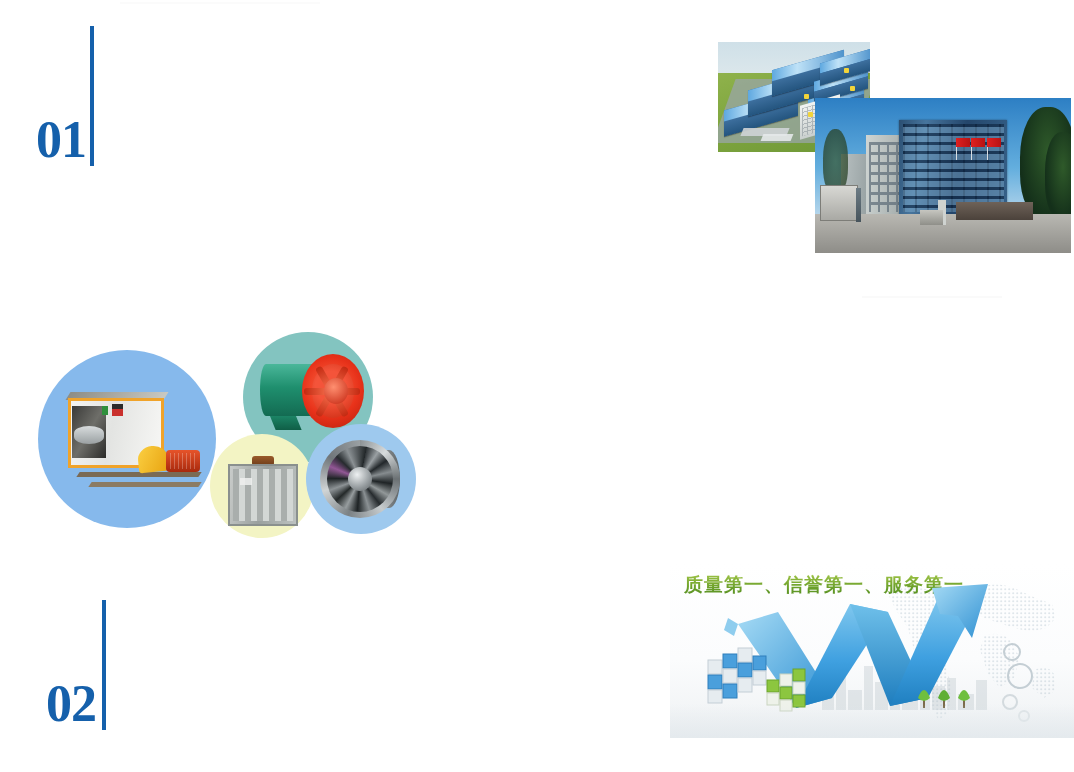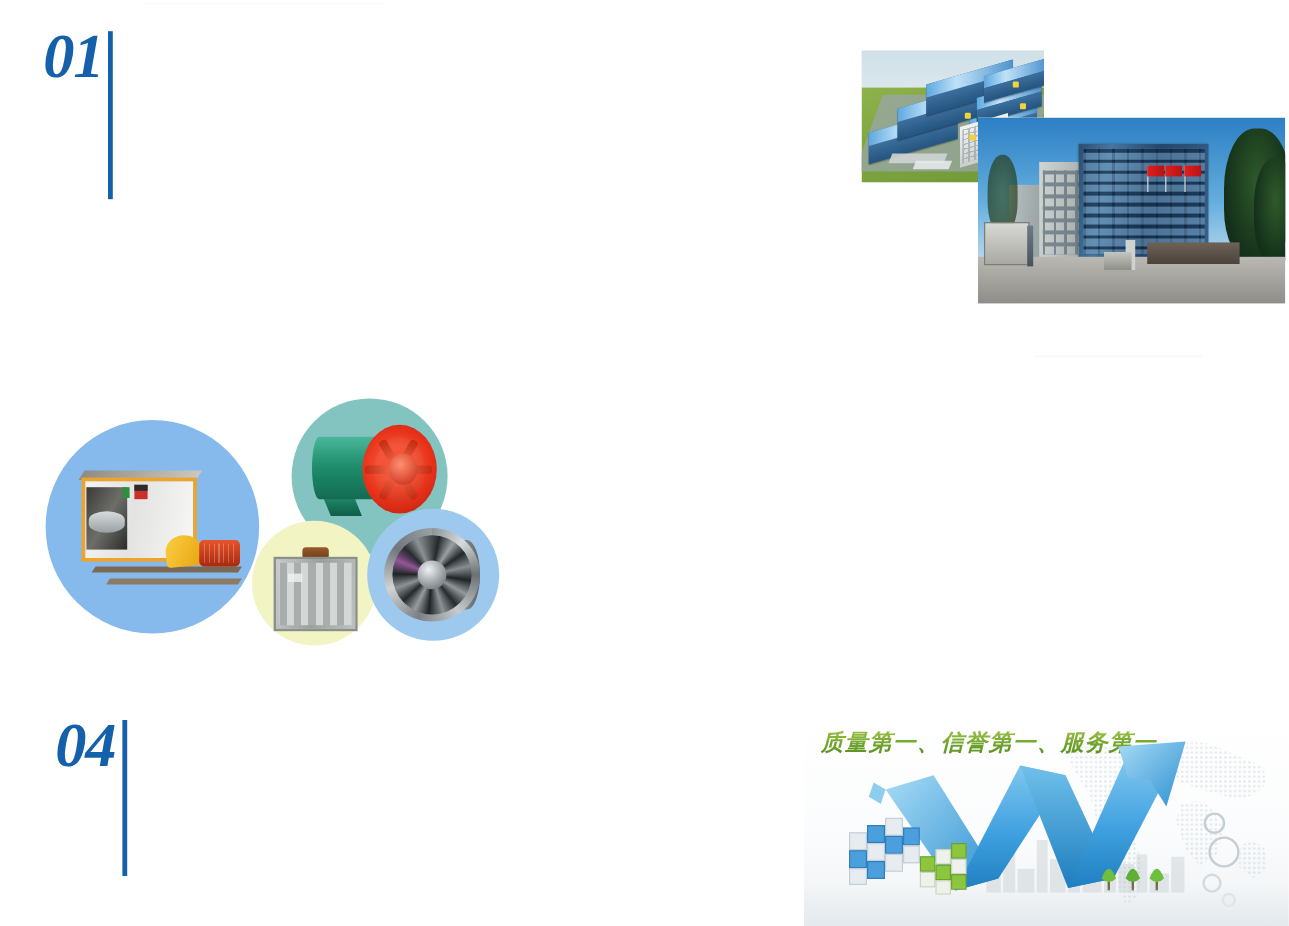--- a/index.html
+++ b/index.html
@@ -6,21 +6,21 @@
   body{
     width:1074px;height:772px;
     background:#ffffff;
     font-family:"Liberation Sans", sans-serif;
     overflow:hidden;
     position:relative;
   }
   .page{position:relative;width:1074px;height:772px;background:#fff;}
 
   
-  .marker{position:absolute;display:flex;align-items:flex-start;font-style:italic;}
+  .marker{position:absolute;display:flex;align-items:flex-end;}
   .marker .num{
     font-family:"Liberation Serif", serif;
     font-weight:bold;
     font-size:52px;
     line-height:52px;
     color:#1560ab;
     letter-spacing:-1px;
   }
   .marker .rule{
     width:4px;background:#1560ab;display:block;
@@ -151,22 +151,22 @@
   .mt-shroud{position:absolute;left:0;top:0;width:80px;height:78px;border-radius:50%;
     background:conic-gradient(from 0deg,#8d9396,#d7dbdc 12%,#6b7174 25%,#c6cbcd 40%,#7b8184 55%,#d0d4d5 70%,#70767a 85%,#9aa0a3 100%);}
   .mt-inner{position:absolute;left:7px;top:6px;width:66px;height:66px;border-radius:50%;
     background:conic-gradient(from 12deg,#2c3134,#9aa0a3 6%,#23282b 12%,#868c8f 18%,#1f2426 24%,#929899 30%,#262b2e 36%,#8b9194 42%,#1e2325 48%,#979d9f 54%,#242929 60%,#8d9396 66%,#1f2426 72%,#9399 78%,#262b2e 84%,#8b9194 90%,#212628 100%);}
   .mt-hub{position:absolute;left:28px;top:27px;width:24px;height:24px;border-radius:50%;
     background:radial-gradient(circle at 38% 32%,#eef1f2,#9ba1a4 55%,#5d6366);}
   .mt-band{position:absolute;left:58px;top:10px;width:22px;height:58px;border-radius:0 50% 50% 0/0 50% 50% 0;
     background:linear-gradient(90deg,#9ea4a6,#5e6467);}
 
   
-  #banner-growth{position:absolute;left:670px;top:598px;width:404px;height:174px;overflow:hidden;
-    background:linear-gradient(180deg,#ffffff 0%,#fbfcfd 55%,#eef1f3 100%);font-style:italic;}
+  #banner-growth{position:absolute;left:670px;top:564px;width:404px;height:174px;overflow:hidden;
+    background:linear-gradient(180deg,#ffffff 0%,#fbfcfd 55%,#eef1f3 100%);}
   .worldmap{position:absolute;right:-4px;top:4px;width:210px;height:160px;opacity:.30;}
   .slogan{position:absolute;left:14px;top:8px;font-family:"DejaVu Sans","Liberation Sans",sans-serif;
     font-size:19px;font-weight:bold;letter-spacing:1px;
     background:linear-gradient(180deg,#a6c84a 0%,#6fa32c 55%,#4f8a1e 100%);
     -webkit-background-clip:text;background-clip:text;color:transparent;
     -webkit-text-fill-color:transparent;white-space:nowrap;}
   .cityline{position:absolute;left:150px;bottom:28px;width:180px;height:52px;opacity:.35;}
   .arrow-svg{position:absolute;left:30px;top:18px;width:300px;height:136px;}
   .cube-blue{position:absolute;left:36px;top:78px;width:62px;height:62px;}
   .cube-green{position:absolute;left:96px;top:104px;width:44px;height:44px;}
@@ -183,21 +183,21 @@
   <div class="hairline"></div>
   <div class="hairline2"></div>
 
   <div class="marker" id="marker-01">
     <span class="num">01</span>
     <span class="rule"></span>
   </div>
 
 
   <div class="marker" id="marker-03">
-    <span class="num">04</span>
+    <span class="num">02</span>
     <span class="rule"></span>
   </div>
 
   <div class="photo" id="photo-factory-render">
     <div class="render-sky"></div>
     <div class="render-ground"></div>
     <div class="render-yard"></div>
 
     <div class="bld" style="left:6px;top:58px;width:74px;height:26px;">
       <div class="roof"></div>

